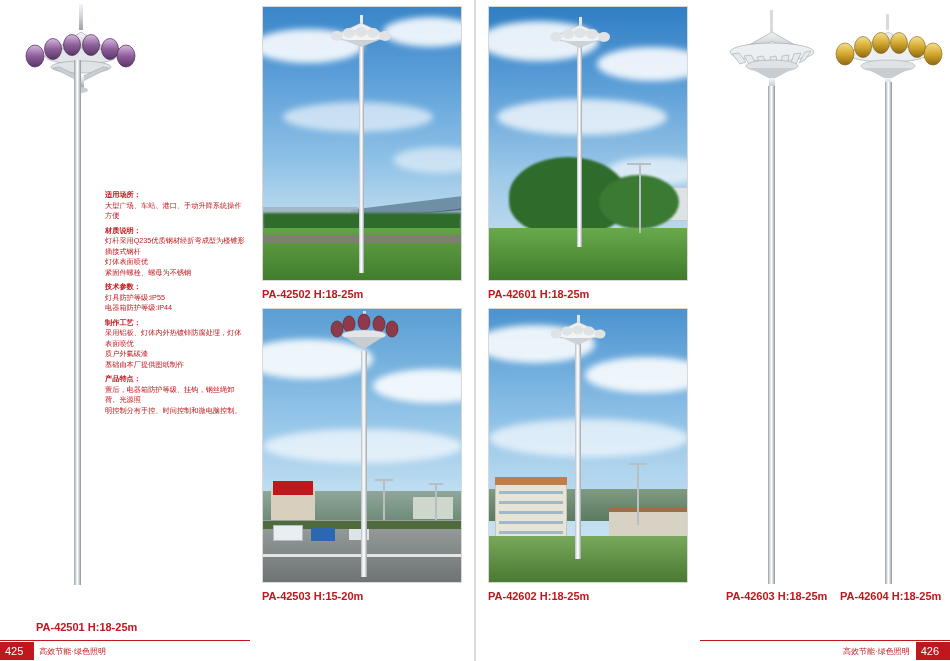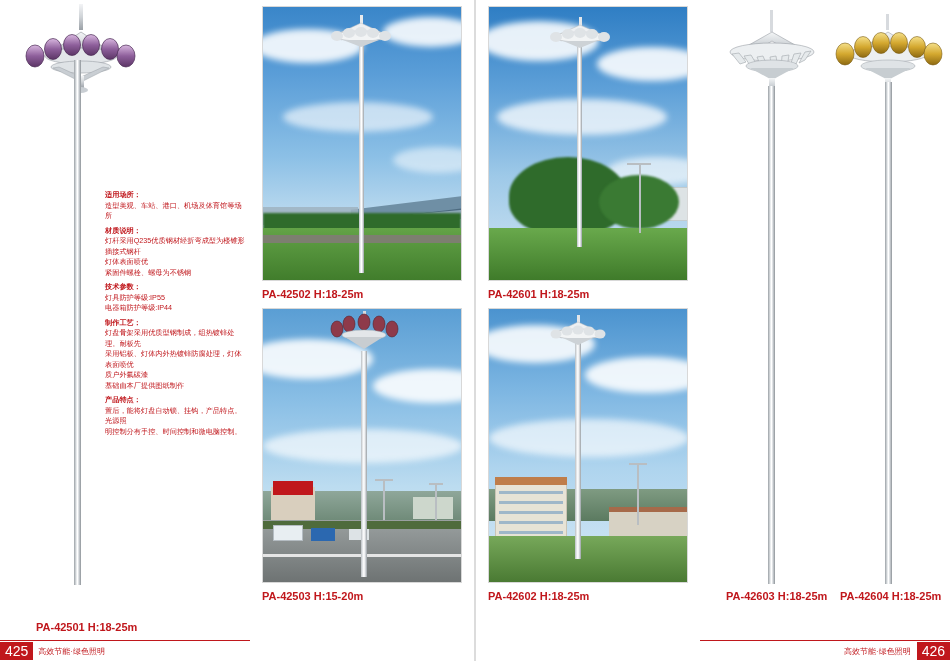--- a/index.html
+++ b/index.html
@@ -21,22 +21,22 @@
     background:linear-gradient(to right,#e9e9e9,#cfcfcf,#e9e9e9);
   }
   
   .footer-left, .footer-right {
     position:absolute; bottom:0; height:20px;
     display:flex; align-items:center;
   }
   .footer-left { left:0; width:250px; }
   .footer-right { right:0; width:250px; justify-content:flex-end; }
   .pagenum {
-    background:#c0171c; color:#fff; font-size:14px;
-    padding:2px 5px 2px 5px; line-height:14px;
+    background:#c0171c; color:#fff; font-size:11px;
+    padding:2px 11px 2px 5px; line-height:14px;
     font-family:"Liberation Sans", sans-serif;
   }
   .footer-tag {
     color:#c0171c; font-size:8px; margin-left:5px; letter-spacing:0px;font-family:Liberation Serif, serif;
   }
   .footer-right .footer-tag { margin-left:0; margin-right:6px; }
   .footer-rule {
     position:absolute; bottom:20px; height:1px; background:#c0171c;
   }
   .fr-left { left:0; width:250px; }
@@ -144,43 +144,42 @@
       <rect x="70" y="72" width="6" height="12" fill="url(#mg1)"></rect>
       <ellipse cx="73" cy="86" rx="7" ry="3" fill="#c9ced3"></ellipse>
     </svg>
     <div id="left-pole-main"></div>
   </div>
   <div class="caption" style="left:36px; bottom:28px;">PA-42501 H:18-25m</div>
 
   <div class="specs">
     <span class="grp">
       <span class="h">适用场所：</span>
-      <p>造型美观、车站、港口、机场及体育馆等场所</p>
+      <p>大型广场、车站、港口、手动升降系统操作方便</p>
     </span>
     <span class="grp">
       <span class="h">材质说明：</span>
       <p>灯杆采用Q235优质钢材经折弯成型为楼锥形插接式钢杆</p>
       <p>灯体表面喷优</p>
       <p>紧固件螺栓、螺母为不锈钢</p>
     </span>
     <span class="grp">
       <span class="h">技术参数：</span>
       <p>灯具防护等级:IP55</p>
       <p>电器箱防护等级:IP44</p>
     </span>
     <span class="grp">
       <span class="h">制作工艺：</span>
-      <p>灯盘骨架采用优质型钢制成，组热镀锌处理。耐板先</p>
       <p>采用铝板、灯体内外热镀锌防腐处理，灯体表面喷优</p>
       <p>质户外氟碳漆</p>
       <p>基础由本厂提供图纸制作</p>
     </span>
     <span class="grp">
       <span class="h">产品特点：</span>
-      <p>置后，能将灯盘自动锁、挂钩，产品特点。光源照</p>
+      <p>置后，电器箱防护等级、挂钩，钢丝绳卸荷。光源照</p>
       <p>明控制分有手控、时间控制和微电脑控制。</p>
     </span>
   </div>
 
   <div class="photo" style="left:262px; top:6px; width:200px; height:275px;">
     <div class="sky" style="background:linear-gradient(to bottom,#3a86c9 0%,#5b9ed8 25%,#8cc0e6 55%,#c3def0 80%,#dcecf6 100%);"></div>
     <div class="cloud" style="left:-10px; top:22px; width:110px; height:34px;"></div>
     <div class="cloud" style="left:120px; top:10px; width:95px; height:30px;"></div>
     <div class="cloud" style="left:20px; top:95px; width:150px; height:30px; opacity:.7;"></div>
     <div class="cloud" style="left:130px; top:140px; width:90px; height:26px; opacity:.6;"></div>

